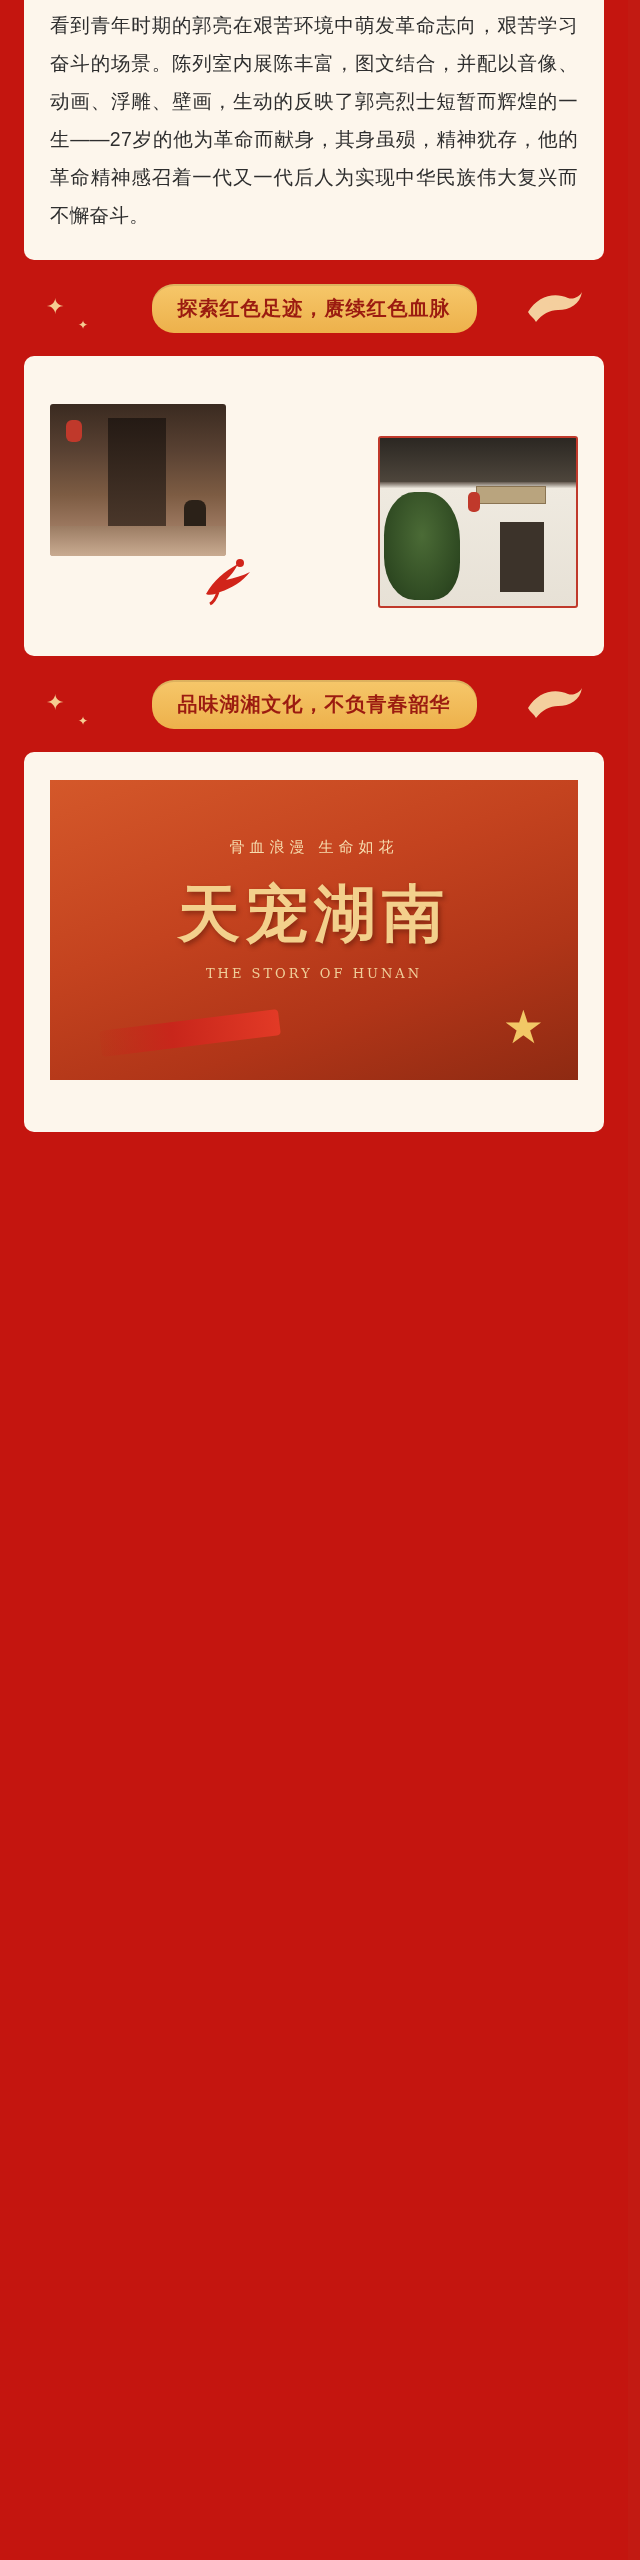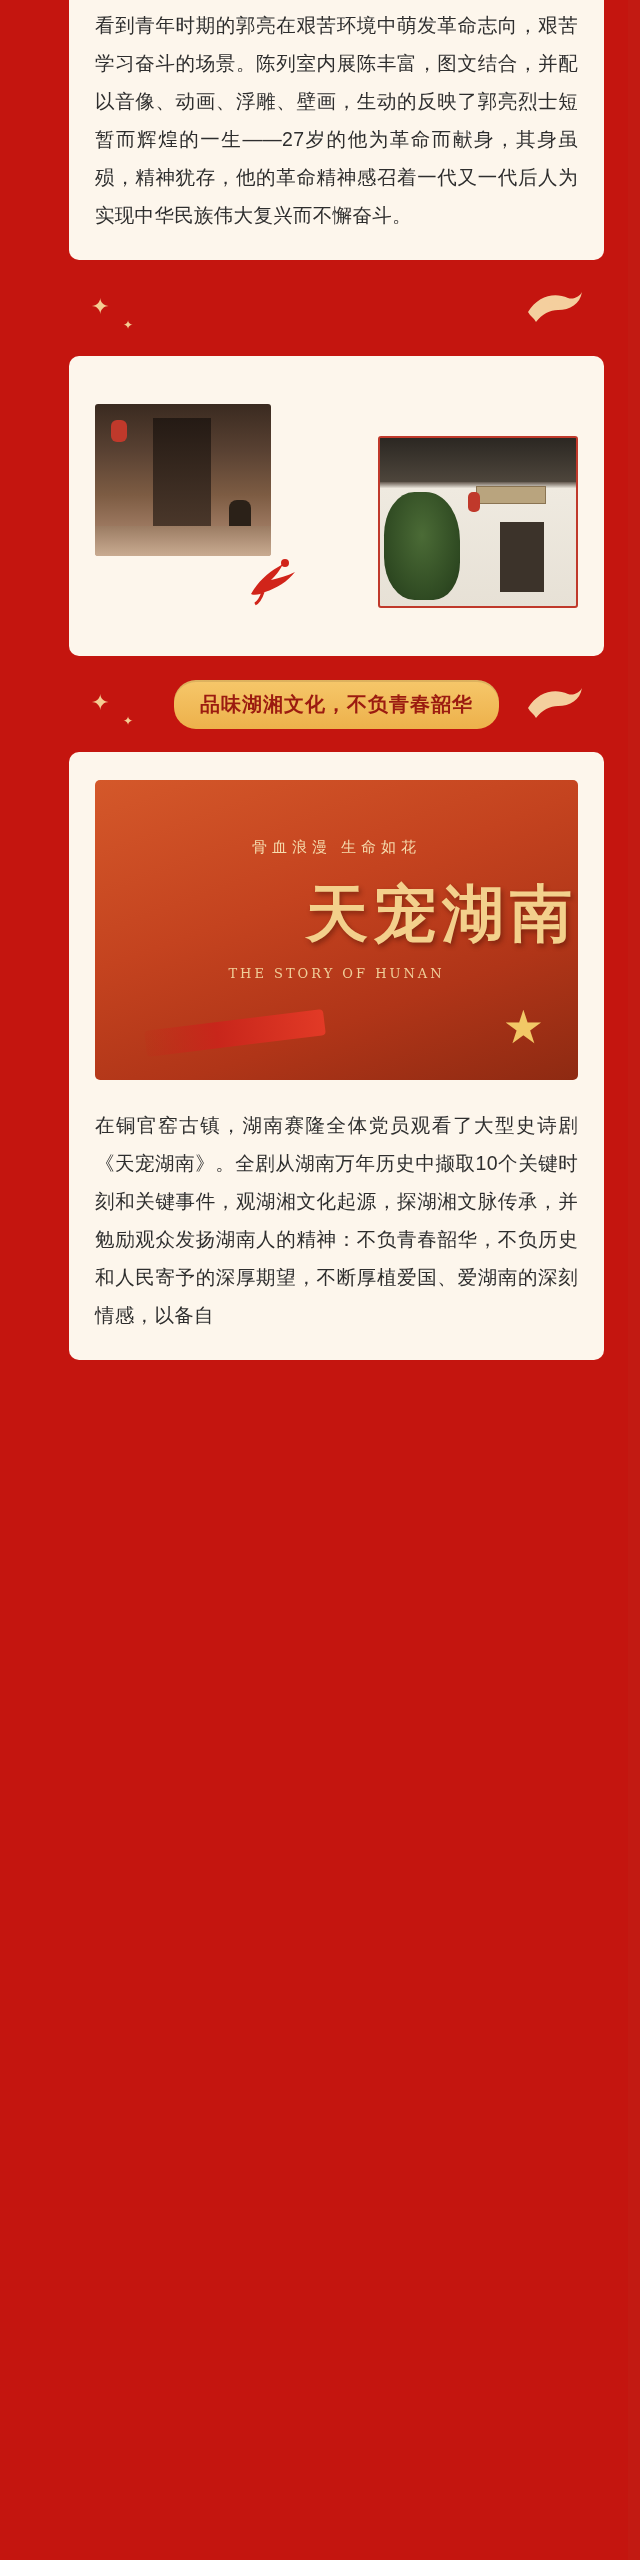--- a/index.html
+++ b/index.html
@@ -12,21 +12,20 @@
     font-family: "Liberation Sans", sans-serif;
   }
   .page {
     width: 628px;
     min-height: 2560px;
     background: linear-gradient(180deg, #c4150f 0%, #c4150f 100%);
     position: relative;
     overflow: hidden;
     padding-bottom: 0;
     box-sizing: border-box;
-    padding-left: 45px;
   }
   
   .card {
     background: #fdf6ec;
     margin: 0 24px;
     border-radius: 10px;
     padding: 26px 26px 26px 26px;
     box-sizing: border-box;
   }
   .card.top {
@@ -151,37 +150,37 @@
     position: absolute;
     left: 150px;
     top: 150px;
     width: 54px;
     height: 52px;
   }
   
   .poster {
     margin-top: 2px;
     height: 300px;
-    border-radius: 5px;
+    border-radius: 0;
     position: relative;
     overflow: hidden;
     background: linear-gradient(160deg, #d4582a 0%, #c4431f 40%, #b03518 70%, #8e2a12 100%);
   }
   .poster .small-top {
     position: absolute;
     top: 58px; left: 0; right: 0;
     text-align: center;
     color: #f6dcae;
     font-size: 15px;
     letter-spacing: 5px;
   }
   .poster .big-title {
     position: absolute;
     top: 92px; left: 0; right: 0;
-    text-align: right;
+    text-align: center;
     color: #f3d08c;
     font-size: 62px;
     font-weight: bold;
     letter-spacing: 6px;
     font-family: "DejaVu Serif", serif;
     text-shadow: 2px 3px 5px rgba(70,15,5,0.45);
   }
   .poster .eng {
     position: absolute;
     top: 186px; left: 0; right: 0;
@@ -213,20 +212,21 @@
 
 <div class="page">
 
   <div class="card top">
     <p class="body-text">看到青年时期的郭亮在艰苦环境中萌发革命志向，艰苦学习奋斗的场景。陈列室内展陈丰富，图文结合，并配以音像、动画、浮雕、壁画，生动的反映了郭亮烈士短暂而辉煌的一生——27岁的他为革命而献身，其身虽殒，精神犹存，他的革命精神感召着一代又一代后人为实现中华民族伟大复兴而不懈奋斗。</p>
   </div>
 
   <div class="section-head">
     <span class="spark s1">✦</span>
     <span class="spark s2">✦</span>
+    <div class="ribbon">探索红色足迹，赓续红色血脉</div>
     <svg class="dove" viewBox="0 0 60 40">
       <path d="M4 26 C14 10, 30 6, 44 12 C50 14, 56 10, 58 6 C56 18, 46 24, 34 24 C26 24, 18 28, 12 36 C10 32, 6 30, 4 26 Z" fill="#f7d9a6"></path>
       <path d="M26 18 C32 12, 40 12, 46 16" stroke="#f7d9a6" stroke-width="2" fill="none"></path>
     </svg>
   </div>
 
   <div class="card">
 
     <div class="img-row">
       <div class="photo left">
@@ -265,17 +265,16 @@
   <div class="card">
     <div class="poster">
       <div class="small-top">骨血浪漫  生命如花</div>
       <div class="big-title">天宠湖南</div>
       <div class="eng">THE STORY OF HUNAN</div>
       <div class="ribbon-deco"></div>
       <div class="star">★</div>
     </div>
 
     <div class="gap"></div>
-    <p class="body-text">在铜官窑古镇，湖南赛隆全体党员观看了大型史诗剧《天宠湖南》。全剧从湖南万年历史中撷取10个关键时刻和关键事件，观湖湘文化起源，探湖湘文脉传承，并勉励观众发扬湖南人的精神：不负青春韶华，不负历史和人民寄予的深厚期望，不断厚植爱国、爱湖南的深刻情感，以备自</p>
   </div>
 
   <div class="gap-sm"></div>
 </div>
 
 </body></html>

